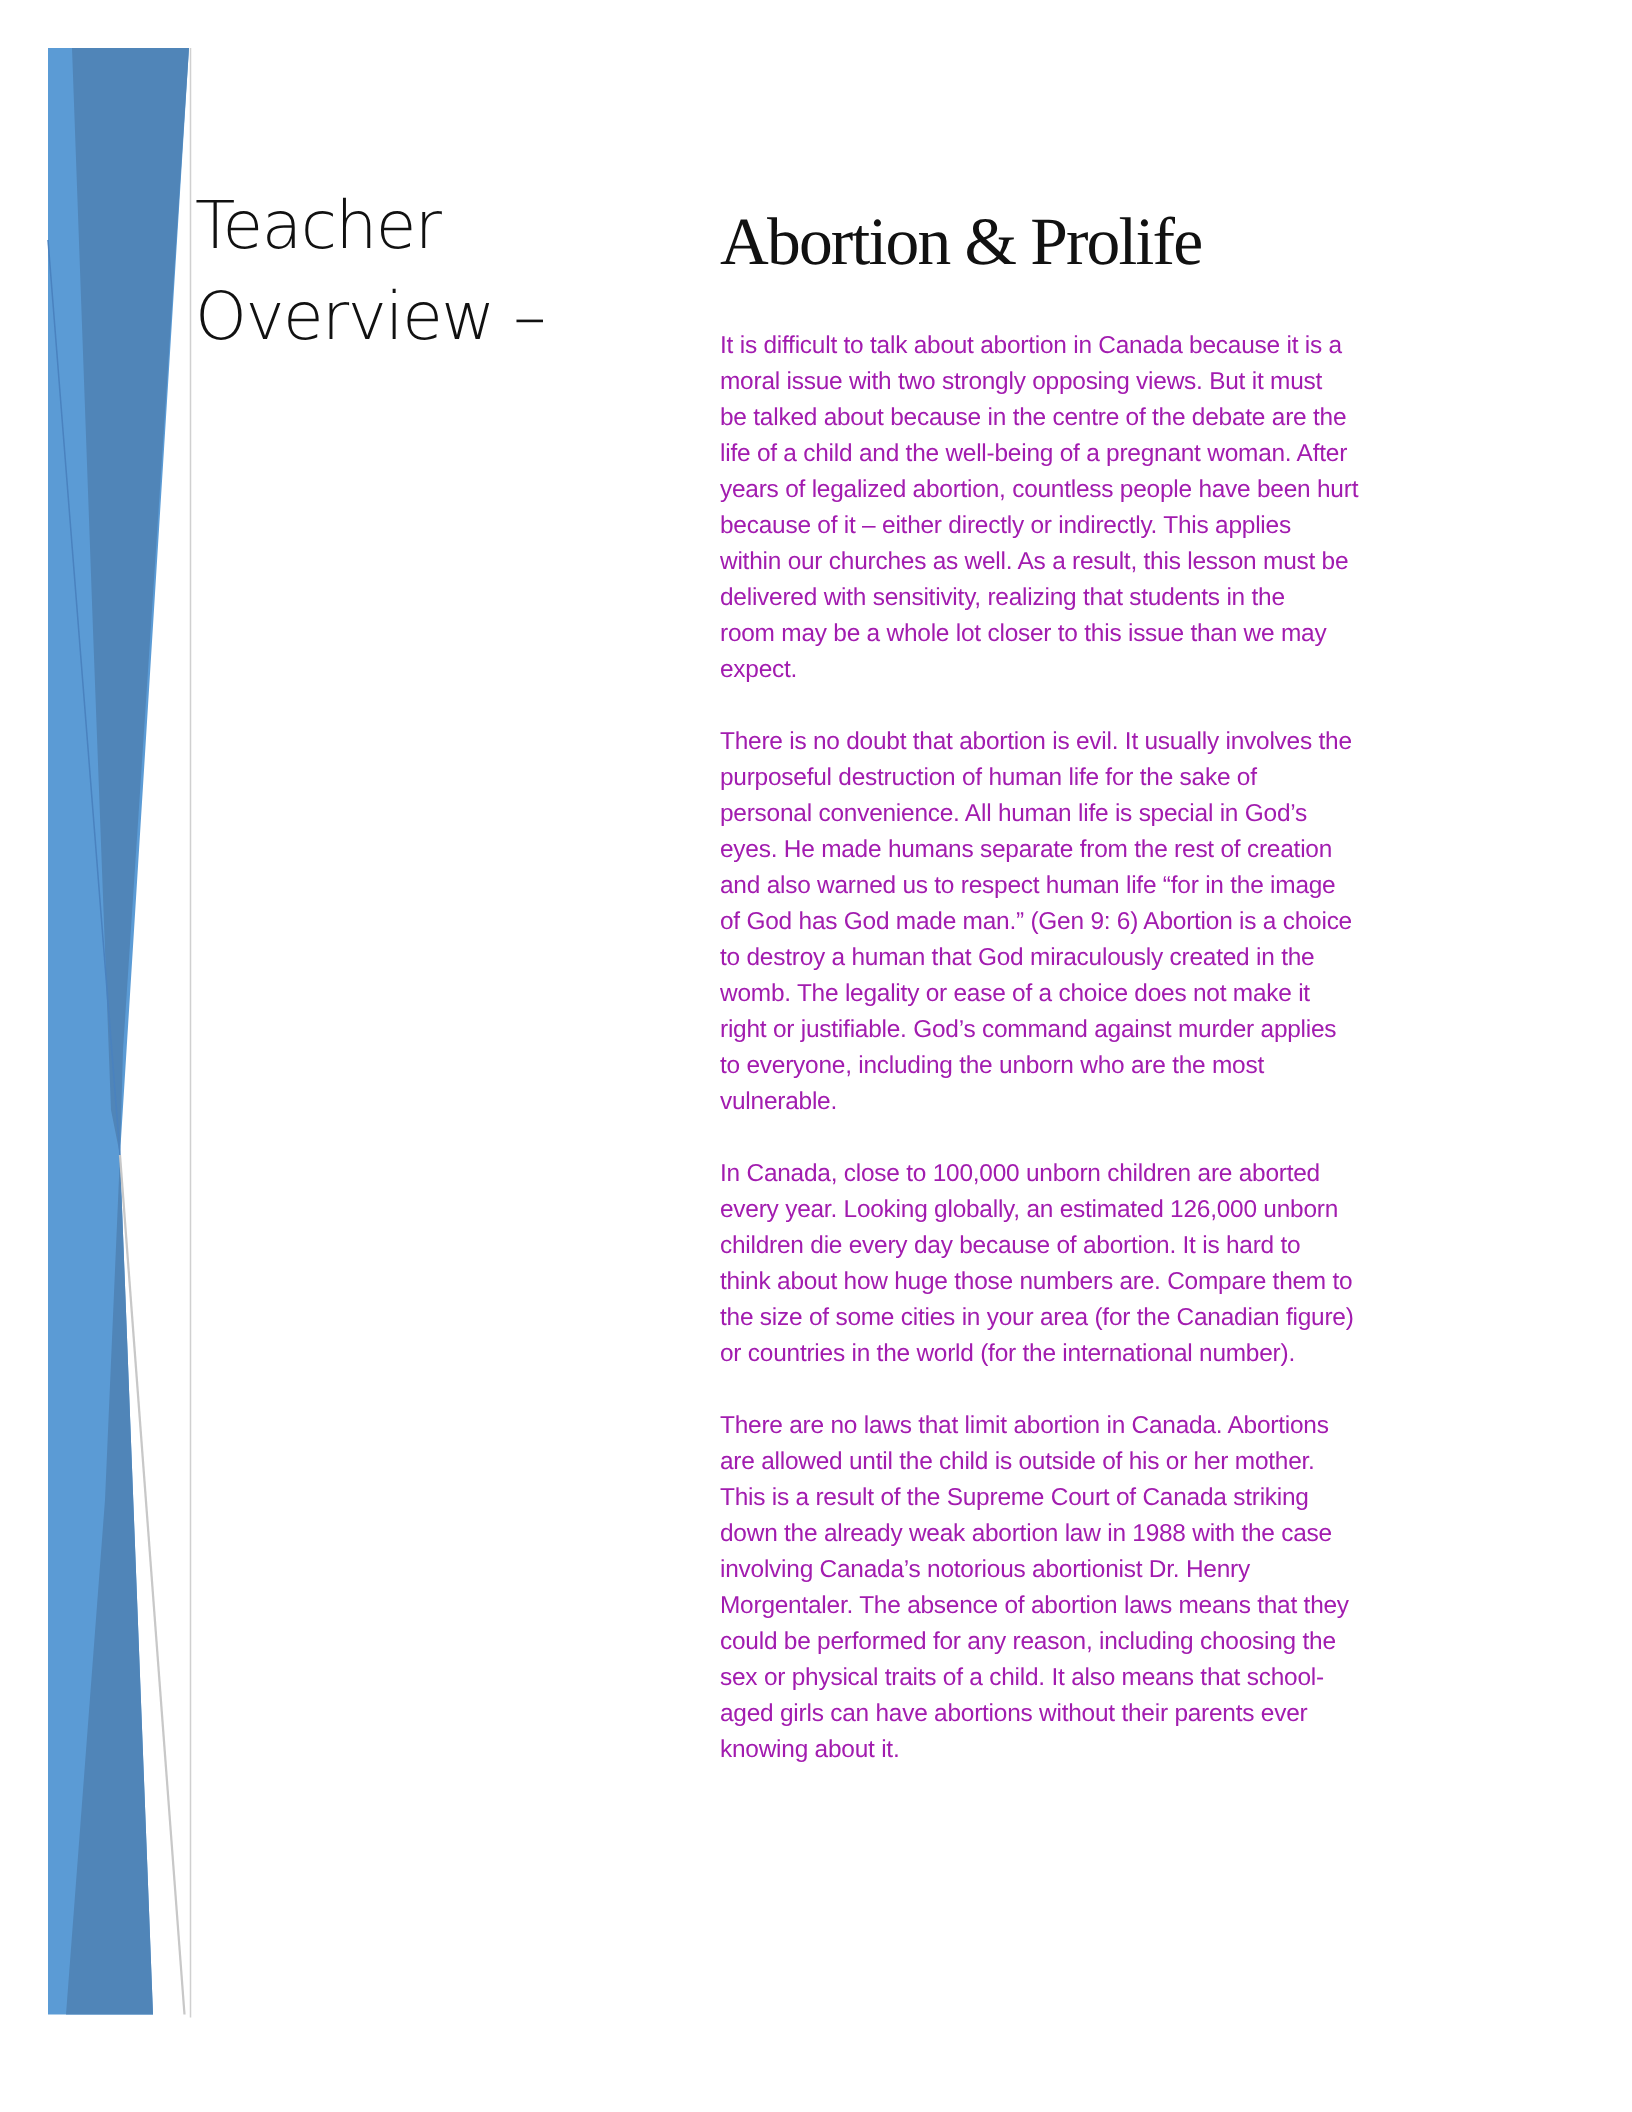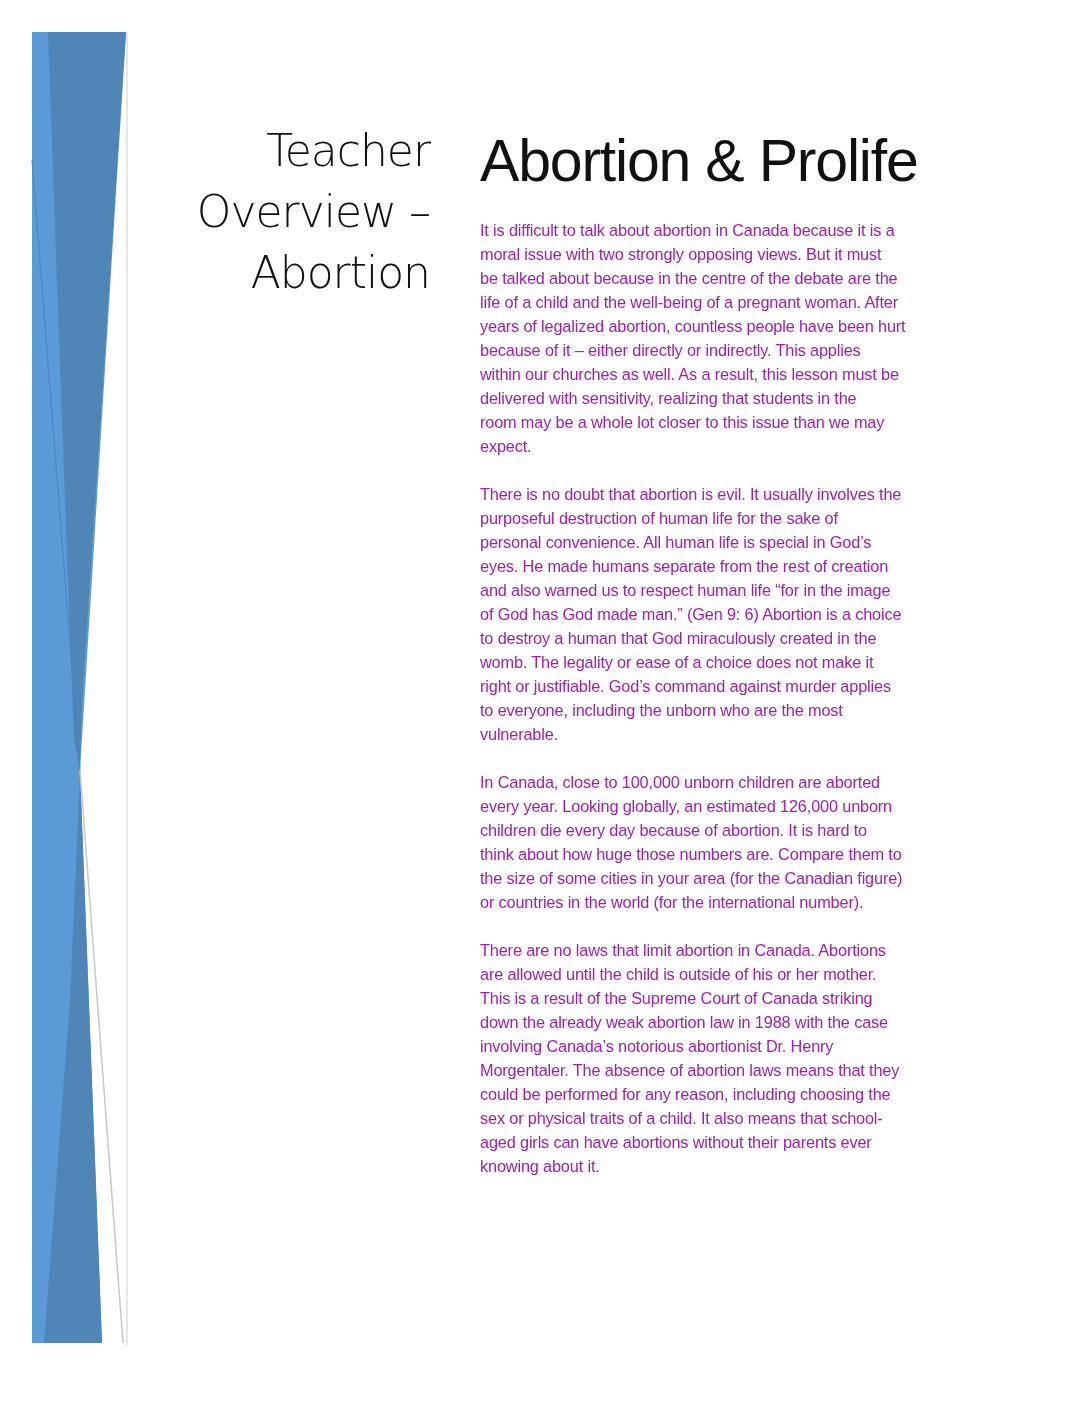--- a/index.html
+++ b/index.html
@@ -29,32 +29,31 @@
       width: 300px;
       font-family: "DejaVu Sans", sans-serif;
       font-weight: 200;
       font-size: 44px;
       line-height: 61px;
       letter-spacing: -1px;
       color: #111111;
     }
     .side-title span {
       display: block;
-      text-align: right;
     }
     .main {
       position: absolute;
       left: 480px;
       top: 134px;
       width: 490px;
     }
     .main-title {
-      font-family: Liberation Sans, sans-serif;
+      font-family: Liberation Serif, serif;
       font-weight: 200;
-      font-size: 59px;
+      font-size: 45px;
       line-height: 54px;
       letter-spacing: -1.2px;
       color: #111111;
       margin: 0 0 30px 0;
     }
     .para {
       font-family: "Liberation Sans", sans-serif;
       font-size: 16.3px;
       line-height: 24px;
       letter-spacing: -0.15px;
@@ -77,21 +76,20 @@
   <line x1="32" y1="160" x2="80" y2="770" stroke="#4a82bf" stroke-width="1"></line>
 
   <line x1="80" y1="770" x2="123" y2="1343" stroke="#c8c8c8" stroke-width="1.5"></line>
 
   <line x1="127" y1="32" x2="127" y2="1345" stroke="#d0d0d0" stroke-width="1"></line>
 </svg>
 
 <div class="side-title">
   <span>Teacher</span>
   <span>Overview –</span>
-  <span>Abortion</span>
 </div>
 
 <div class="main">
   <h1 class="main-title">Abortion &amp; Prolife</h1>
   <p class="para">It is difficult to talk about abortion in Canada because it is a
 moral issue with two strongly opposing views. But it must
 be talked about because in the centre of the debate are the
 life of a child and the well-being of a pregnant woman. After
 years of legalized abortion, countless people have been hurt
 because of it – either directly or indirectly. This applies

